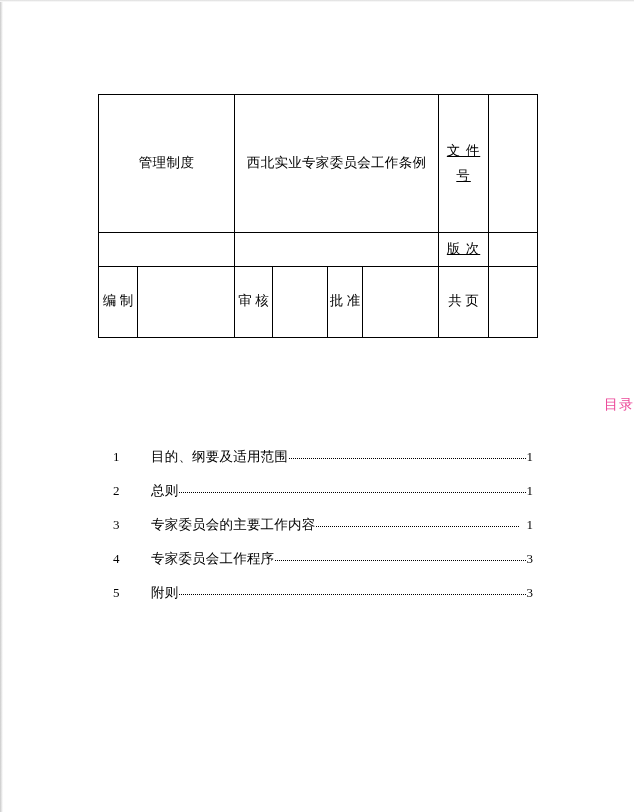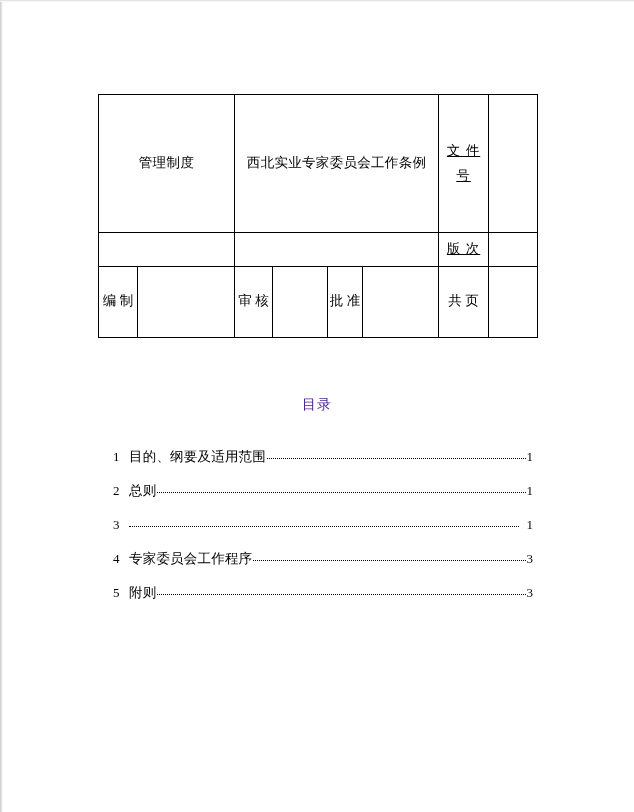--- a/index.html
+++ b/index.html
@@ -106,25 +106,25 @@
     font-size: 12.5px;
     letter-spacing: 0.5px;
   }
 
   
   .toc-heading {
     position: absolute;
     left: 0;
     top: 396px;
     width: 634px;
-    text-align: center;
+    text-align: right;
     font-family: "DejaVu Sans", "Liberation Sans", sans-serif;
     font-size: 14px;
     letter-spacing: 1px;
-    color: #4c1d95;
+    color: #ec4899;
   }
 
   .toc-list {
     position: absolute;
     left: 113px;
     top: 448px;
     width: 420px;
   }
   .toc-entry {
     display: flex;
@@ -140,20 +140,21 @@
     width: 16px;
     flex: 0 0 16px;
     text-align: left;
   }
   .toc-label {
     font-family: "DejaVu Sans", "Liberation Sans", sans-serif;
     font-size: 13.5px;
     letter-spacing: 0.2px;
     flex: 0 0 auto;
     padding-right: 1px;
+    margin-left: 22px;
   }
   .toc-dots {
     flex: 1 1 auto;
     overflow: hidden;
     margin: 0 0 0 0;
     position: relative;
     height: 13px;
   }
   .toc-dots::before {
     content: "";
@@ -230,20 +231,21 @@
 
     <div class="toc-entry">
       <span class="toc-num">2</span>
       <span class="toc-label">总则</span>
       <span class="toc-dots"></span>
       <span class="toc-page">1</span>
     </div>
 
     <div class="toc-entry">
       <span class="toc-num">3</span>
+      <span class="toc-label">专家委员会的主要工作内容</span>
       <span class="toc-dots gap-right"></span>
       <span class="toc-page">1</span>
     </div>
 
     <div class="toc-entry">
       <span class="toc-num">4</span>
       <span class="toc-label">专家委员会工作程序</span>
       <span class="toc-dots"></span>
       <span class="toc-page">3</span>
     </div>

